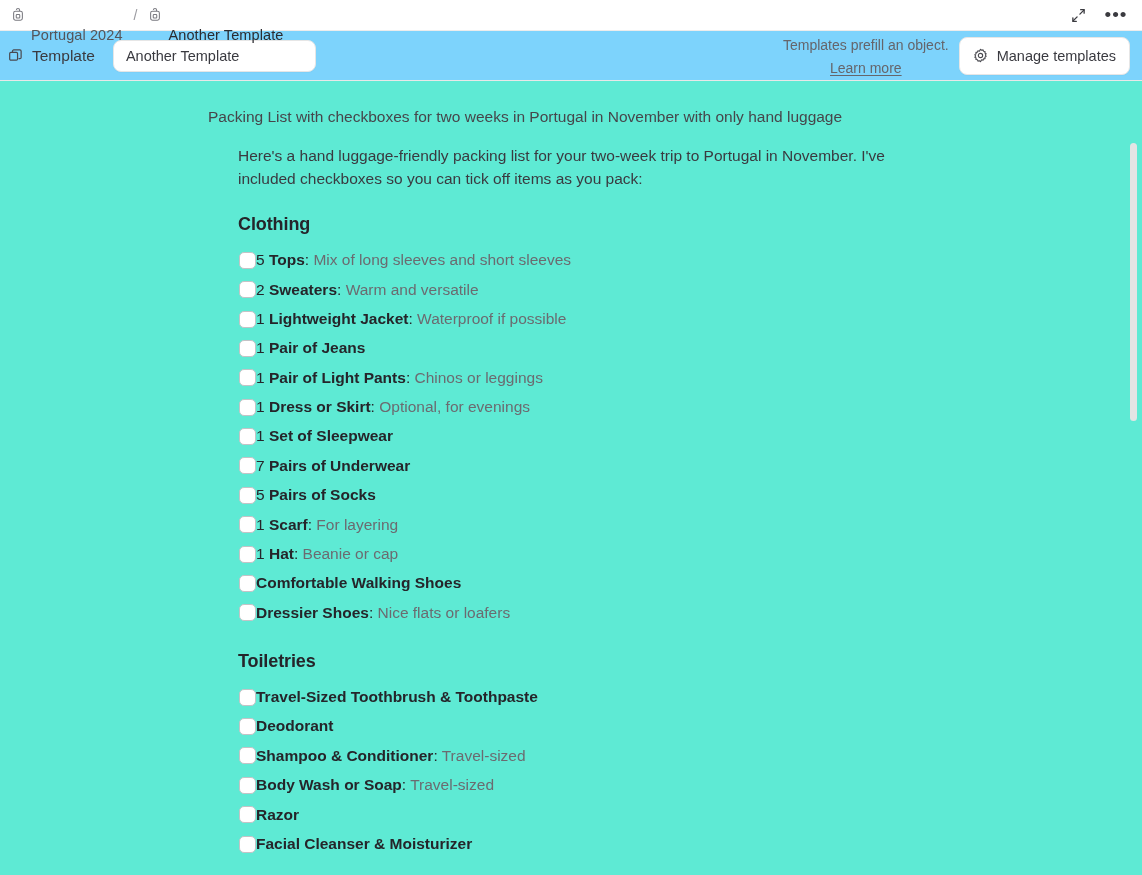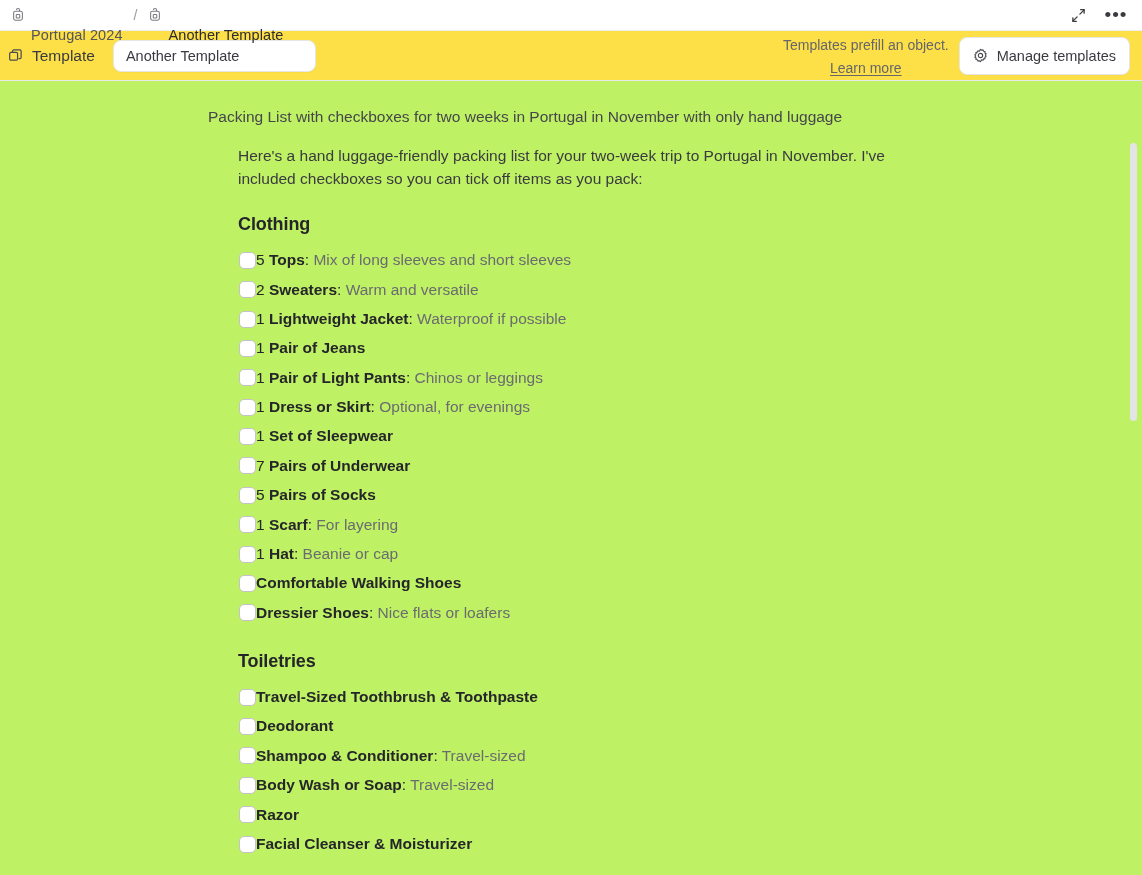--- a/index.html
+++ b/index.html
@@ -65,21 +65,21 @@
   }
 
   
   .template-bar {
     height: 51px;
     display: flex;
     align-items: center;
     padding: 0 12px 0 8px;
     border-top: 1px solid #ececec;
     border-bottom: 1px solid #e8e8e8;
-    background: #fde047;
+    background: #7dd3fc;
   }
   .tpl-left {
     display: flex;
     align-items: center;
     gap: 9px;
   }
   .tpl-label {
     font-size: 15.5px;
     color: #3a3a40;
   }
@@ -135,21 +135,21 @@
     cursor: pointer;
     box-shadow: 0 1px 1px rgba(0,0,0,0.02);
     white-space: nowrap;
   }
 
   
   .doc-scroll {
     position: relative;
     height: 794px;
     overflow: hidden;
-    background: #bef264;
+    background: #5eead4;
   }
   .doc {
     padding: 26px 0 0 0;
   }
   .doc-title {
     font-size: 15.5px;
     color: #46464b;
     margin: 0 0 17px 208px;
     line-height: 1.35;
   }

